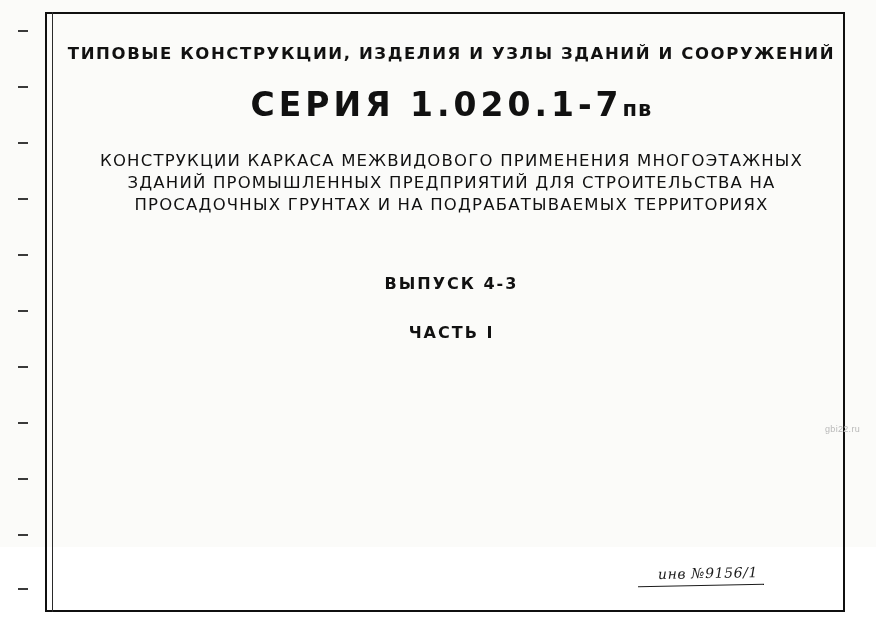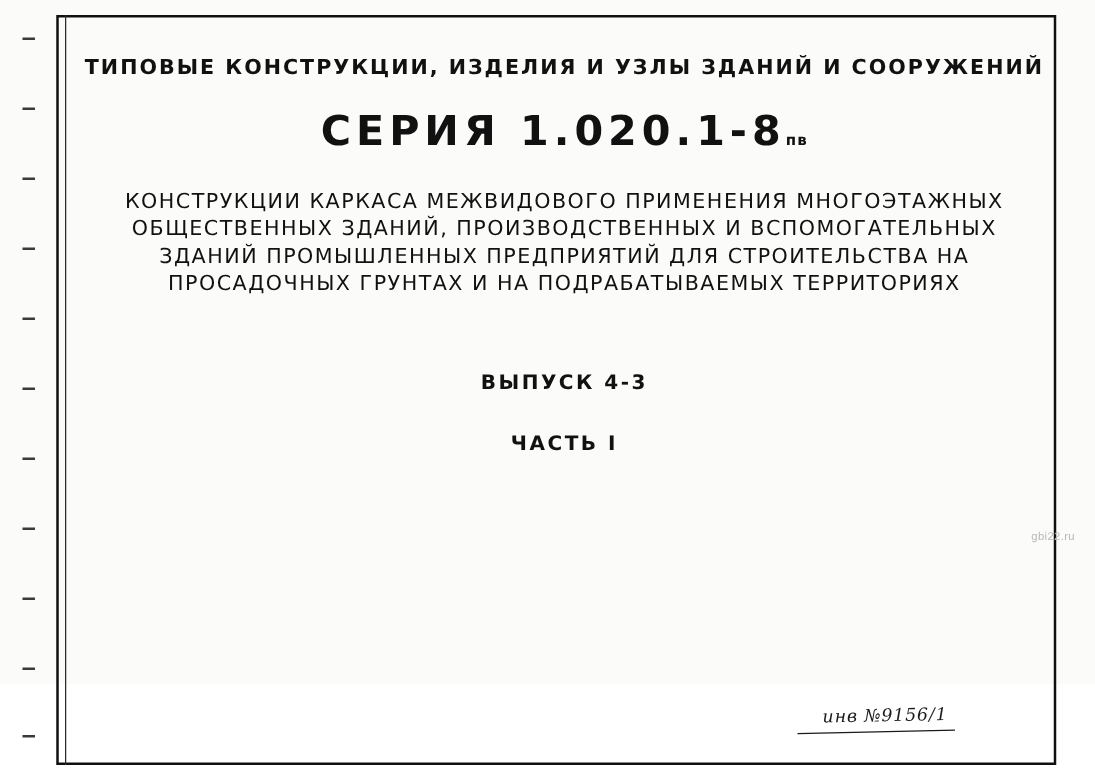--- a/index.html
+++ b/index.html
@@ -72,21 +72,21 @@
     letter-spacing: 1.6px;
     font-weight: 600;
   }
   .t-series {
     margin-top: 22px;
     font-size: 33px;
     letter-spacing: 4px;
     font-weight: 700;
   }
   .t-series .sub {
-    font-size: 12px;
+    font-size: 21px;
     letter-spacing: 1px;
     vertical-align: baseline;
   }
   .t-desc {
     margin-top: 26px;
     font-size: 16.5px;
     letter-spacing: 1.5px;
     line-height: 22px;
     font-weight: 400;
   }
@@ -162,25 +162,24 @@
     <i style="top:558px"></i>
   </div>
 
   <div class="sheet-border"></div>
   <div class="sheet-inner-left"></div>
 
   <div class="content">
 
     <div class="line t-head">ТИПОВЫЕ КОНСТРУКЦИИ, ИЗДЕЛИЯ И УЗЛЫ ЗДАНИЙ И СООРУЖЕНИЙ</div>
 
-    <div class="line t-series"><span>СЕРИЯ 1.020.1-8</span><span class="sub">пв</span></div>
+    <div class="line t-series"><span>СЕРИЯ 1.020.1-7</span><span class="sub">пв</span></div>
 
     <div class="t-desc">
       <div class="line">КОНСТРУКЦИИ КАРКАСА МЕЖВИДОВОГО ПРИМЕНЕНИЯ МНОГОЭТАЖНЫХ</div>
-      <div class="line">ОБЩЕСТВЕННЫХ ЗДАНИЙ, ПРОИЗВОДСТВЕННЫХ И ВСПОМОГАТЕЛЬНЫХ</div>
       <div class="line">ЗДАНИЙ ПРОМЫШЛЕННЫХ ПРЕДПРИЯТИЙ ДЛЯ СТРОИТЕЛЬСТВА НА</div>
       <div class="line">ПРОСАДОЧНЫХ ГРУНТАХ И НА ПОДРАБАТЫВАЕМЫХ ТЕРРИТОРИЯХ</div>
     </div>
 
     <div class="line t-issue">ВЫПУСК 4-3</div>
 
     <div class="t-sub1">
     </div>
 
 

